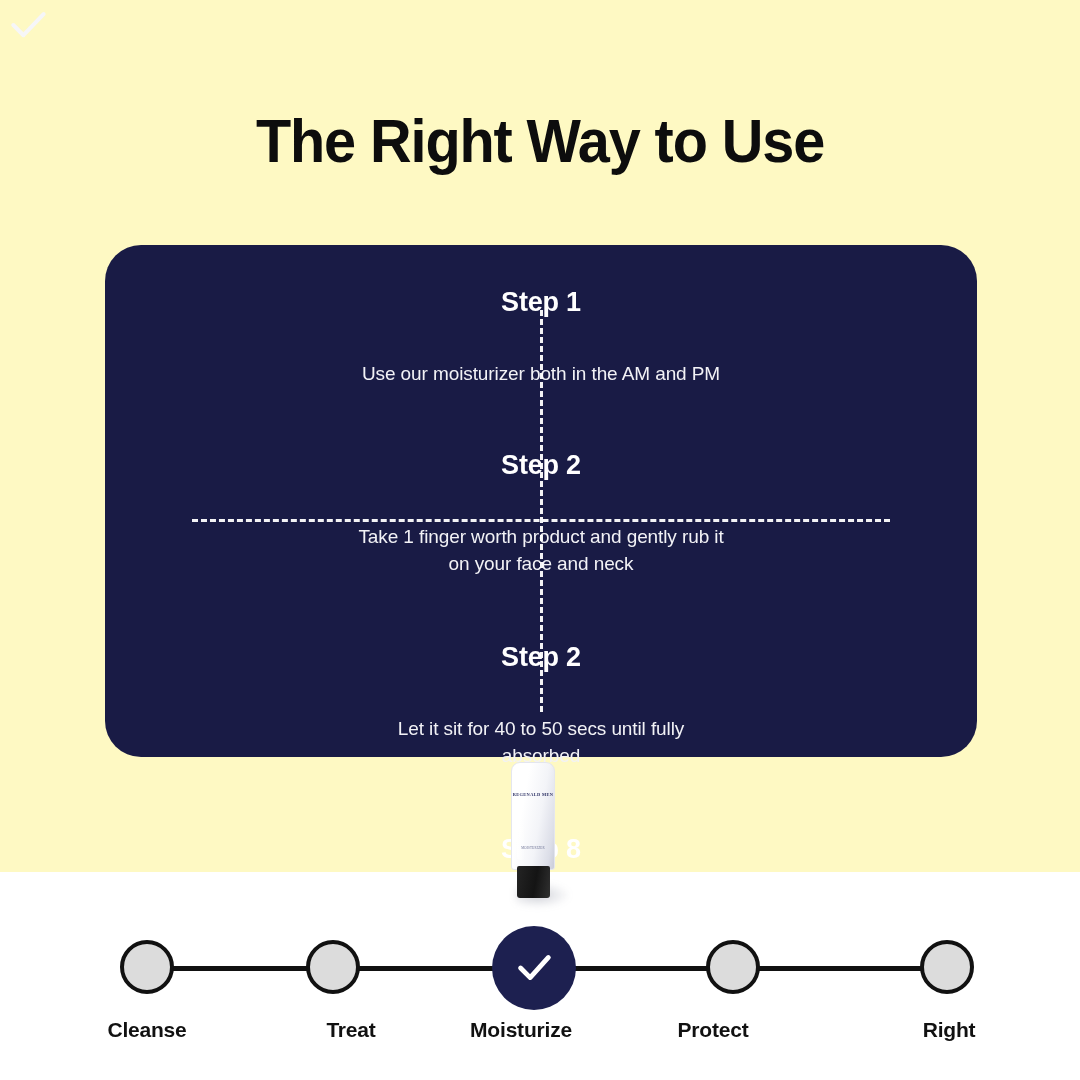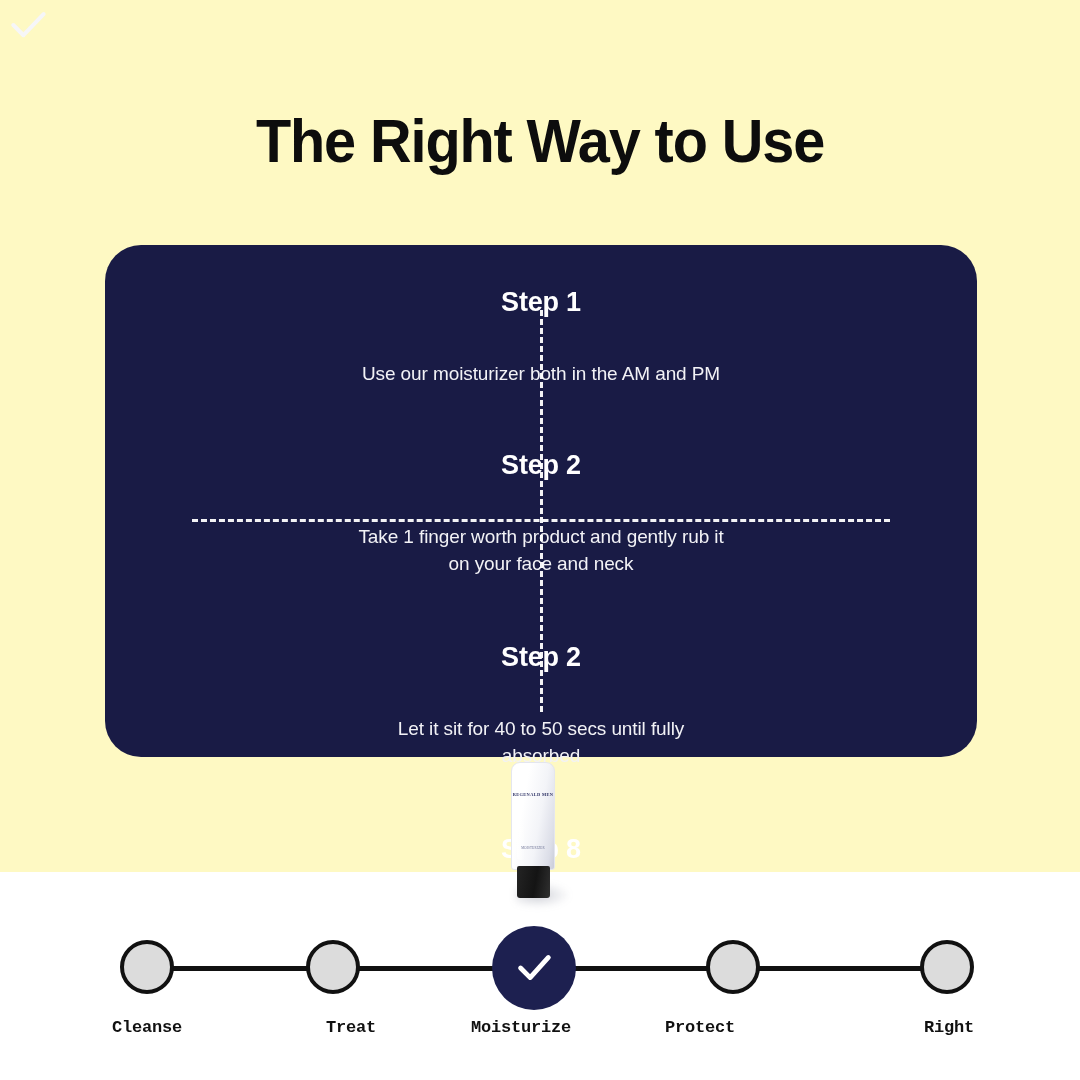--- a/index.html
+++ b/index.html
@@ -204,30 +204,30 @@
     justify-content:center;
   }
   .node-active svg { width:46px; height:46px; display:block; }
 
   .routine-label {
     position:absolute;
     top:98px;
     width:180px;
     margin-left:-90px;
     text-align:center;
-    font-size:17px;
+    font-size:21px;
     font-weight:bold;
     color:#111111;
     letter-spacing:-0.2px;
-    font-family:Liberation Mono, monospace;
+    font-family:Liberation Sans, sans-serif;
   }
   .routine-label.l1 { left:27px; }
   .routine-label.l2 { left:231px; }
   .routine-label.l3 { left:401px; }
-  .routine-label.l4 { left:580px; }
+  .routine-label.l4 { left:593px; }
   .routine-label.l5 { left:829px; }
 </style>
 </head>
 <body>
 
 <div id="stage">
 
   <div class="watermark">
     <svg viewBox="0 0 48 48" aria-hidden="true">
       <path d="M8 23 L19 34 L41 11" fill="none" stroke="#f6f6f8" stroke-width="4.5" stroke-linecap="round" stroke-linejoin="round"></path>

